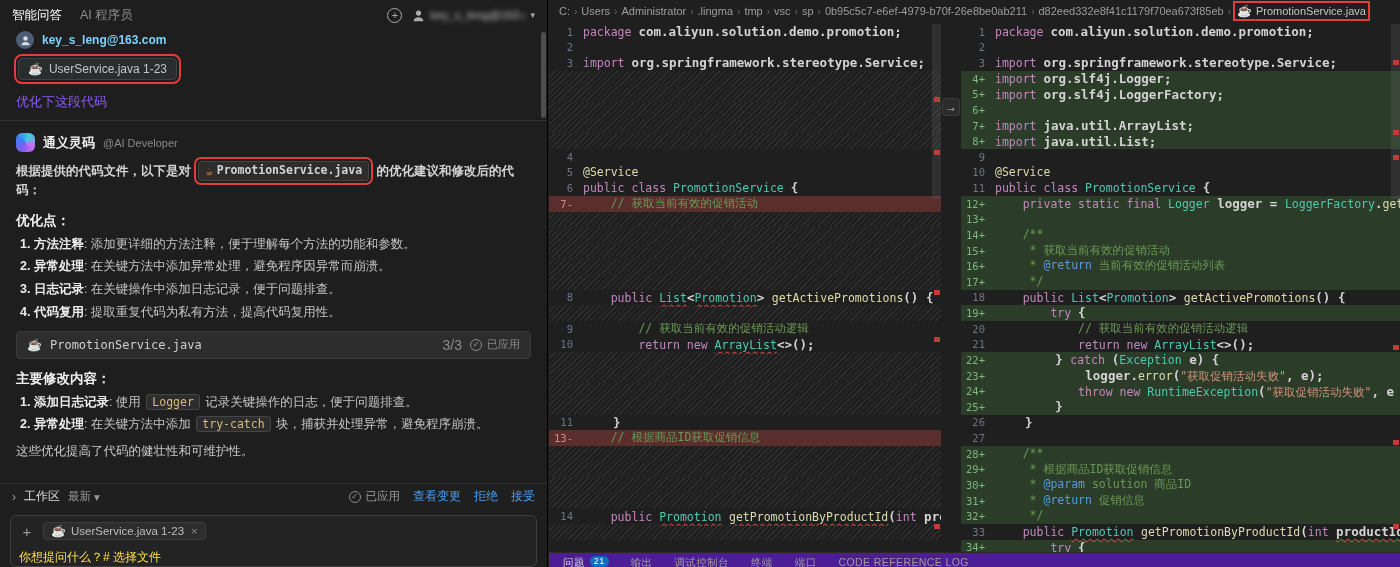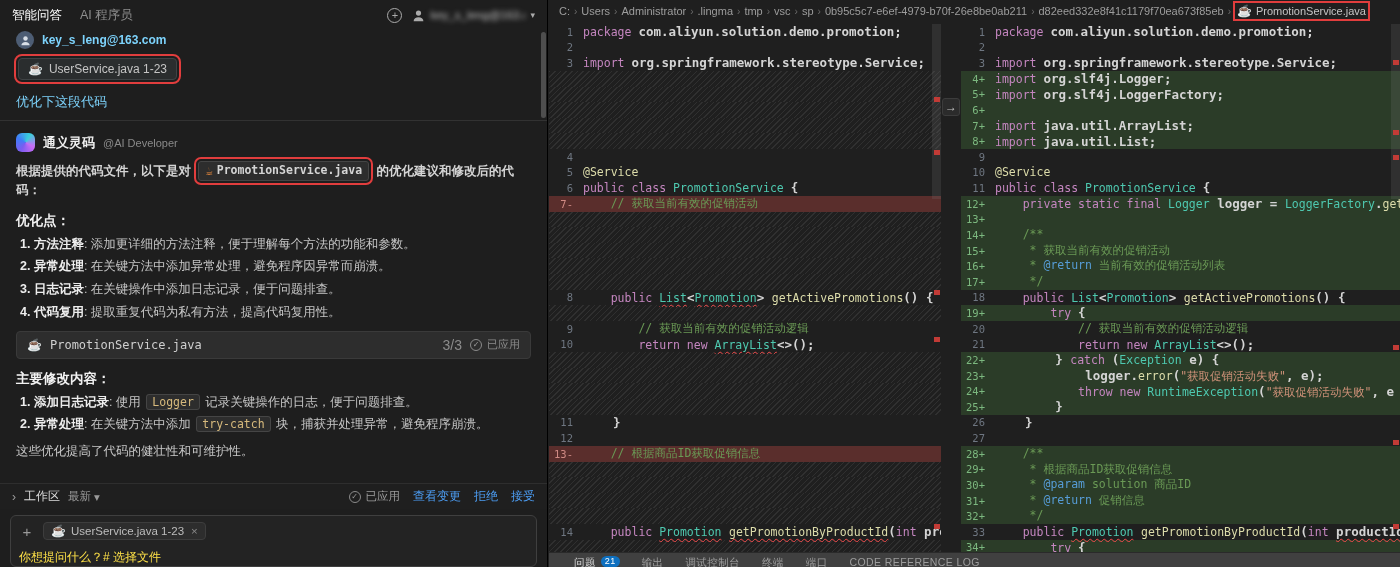--- a/index.html
+++ b/index.html
@@ -21,21 +21,21 @@
   .chat-scrollbar { position:absolute; right:1px; top:32px; width:5px; height:86px; background:#4e4e4e; border-radius:3px; }
 
   .chat-scroll { flex:1 1 auto; overflow:hidden; padding:2px 16px 0; }
   .u-head { display:flex; align-items:center; gap:8px; height:22px; margin-top:-3px; }
   .avatar-user { width:18px; height:18px; border-radius:50%; background:#4d5d74; display:flex; align-items:center; justify-content:center; flex:0 0 18px; }
   .avatar-user svg { width:11px; height:11px; fill:#d8dee6; }
   .u-name { color:#7dd3fc; font-size:12px; font-weight:bold; }
   .redbox { outline:2px solid #e13d3d; outline-offset:2px; }
   .ctx-chip { display:inline-flex; align-items:center; gap:6px; background:#2a2d2e; border:1px solid #3f4345; border-radius:4px; padding:3px 9px; margin:7px 0 2px 2px; font-size:12px; color:#c5c5c5; }
   .jicon { color:#e8893c; font-size:12px; line-height:1; }
-  .u-text { margin:11px 0 9px; font-size:13px; color:#7dd3fc; }
+  .u-text { margin:11px 0 9px; font-size:13px; color:#8b5cf6; }
   .divider { border-top:1px solid #323232; margin:0 -16px; }
 
   .a-head { display:flex; align-items:center; gap:8px; margin-top:12px; }
   .avatar-ai { width:19px; height:19px; border-radius:6px; background:conic-gradient(from 210deg,#7b5cf0,#3f7df8,#39d0d8,#c96bf5,#7b5cf0); flex:0 0 19px; }
   .a-name { font-weight:bold; color:#f0f0f0; font-size:13px; }
   .a-role { color:#8a8a8a; font-size:11px; }
   .p { font-size:12.5px; color:#c9c9c9; line-height:1.55; margin:9px 0;font-weight:bold; }
   .inline-chip { display:inline-flex; align-items:center; gap:4px; background:#2d2d2d; border:1px solid #454545; border-radius:3px; padding:0 6px; font-size:11.5px; font-family:"DejaVu Sans Mono",monospace; color:#d4d4d4; margin:0 4px; }
   .code-chip { background:#2d2d2d; border:1px solid #454545; border-radius:3px; padding:0 5px; font-family:"DejaVu Sans Mono",monospace; font-size:11.5px; color:#d7ba7d; margin:0 2px; }
   .heading { color:#f2f2f2; font-size:13.5px; font-weight:bold; margin:11px 0 5px; }
@@ -86,21 +86,21 @@
   .crow.del .ln { color:#d08a84; }
   .crow.fill { background:repeating-linear-gradient(135deg, rgba(160,160,160,0.13) 0 1px, transparent 1px 4px); }
 
   .k { color:#c586c0; } .t { color:#4ec9b0; } .m { color:#dcdcaa; } .c { color:#6a9955; }
   .cd { color:#569cd6; } .s { color:#ce9178; } .a { color:#dcdcaa; } .p { color:#d4d4d4; }
   .err { text-decoration:underline wavy #f14c4c 1px; text-underline-offset:2px; }
 
   .vthumb { position:absolute; right:0; top:2px; width:9px; height:175px; background:rgba(121,121,121,0.2); }
   .mark { position:absolute; right:1px; width:6px; height:5px; background:#c23b36; }
 
-  .panel-tabs { position:absolute; left:0; right:0; bottom:0; height:15px; background:#404040; border-top:1px solid #2a2a2a; display:flex; padding-left:14px; overflow:hidden; }
+  .panel-tabs { position:absolute; left:0; right:0; bottom:0; height:15px; background:#4c1d95; border-top:1px solid #2a2a2a; display:flex; padding-left:3px; overflow:hidden; }
   .ptab { font-size:10.5px; color:#9d9d9d; padding:3px 11px 0; display:flex; gap:5px; align-items:flex-start; letter-spacing:0.4px; white-space:nowrap; }
   .ptab.first { color:#d7d7d7; }
   .badge { background:#0e70c0; color:#fff; border-radius:8px; font-size:9px; padding:0 4px; line-height:11px; height:11px; }
 </style>
 </head>
 <body>
 
 <div id="chat">
   <div class="chat-header">
     <div id="chat-tabs">
@@ -332,24 +332,20 @@
           <span class="code"></span>
         </div>
         <div class="crow fill">
           <span class="ln"></span>
           <span class="code"></span>
         </div>
         <div class="crow ctx">
           <span class="ln">11</span>
           <span class="code"><span class="p">    }</span></span>
         </div>
-        <div class="crow ctx">
-          <span class="ln">12</span>
-          <span class="code"></span>
-        </div>
         <div class="crow del">
           <span class="ln">13-</span>
           <span class="code"><span class="c">    // 根据商品ID获取促销信息</span></span>
         </div>
         <div class="crow fill">
           <span class="ln"></span>
           <span class="code"></span>
         </div>
         <div class="crow fill">
           <span class="ln"></span>

